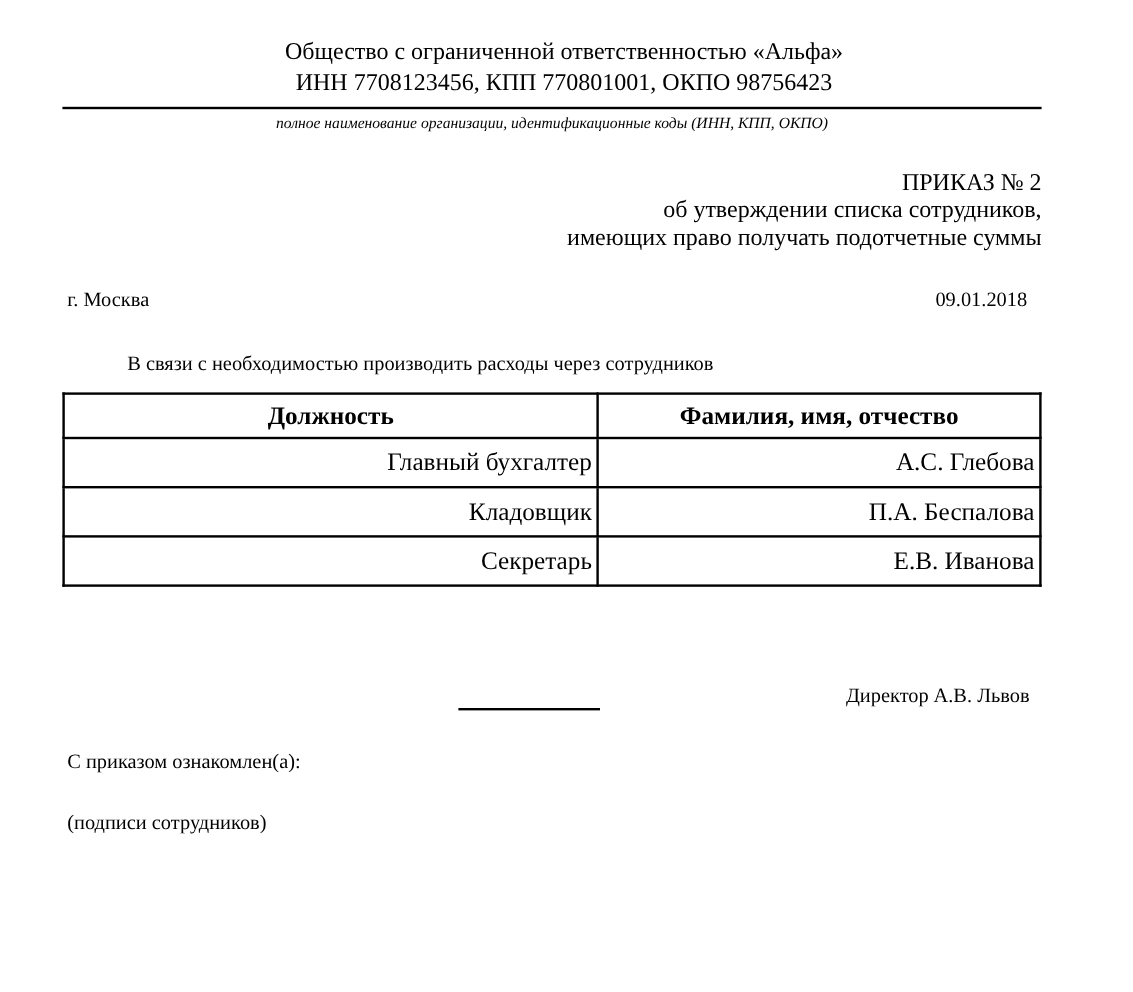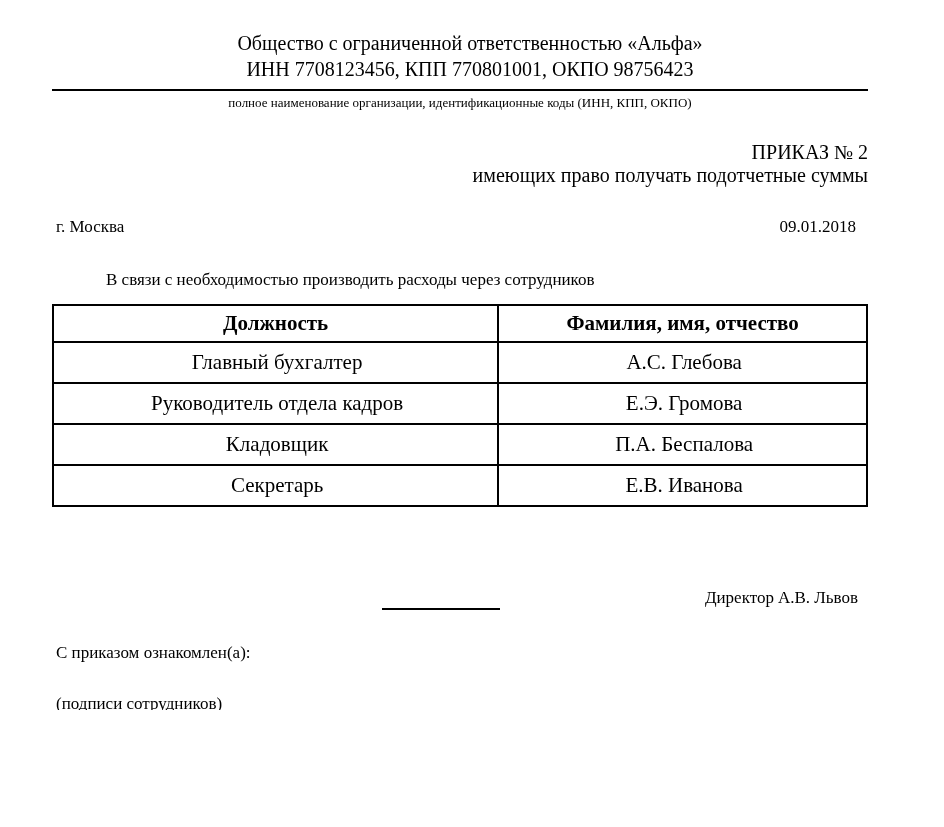--- a/index.html
+++ b/index.html
@@ -28,20 +28,21 @@
   .org-rule {
     border: none;
     border-top: 2px solid #000000;
     margin: 7px 0 0 0;
   }
   .org-caption {
     text-align: center;
     font-size: 13px;
     line-height: 15px;
     margin-top: 4px;
+    font-style: italic;
   }
   .doc-title {
     text-align: right;
     font-size: 20px;
     line-height: 23px;
     margin-top: 31px;
   }
   .meta-row {
     display: flex;
     justify-content: space-between;
@@ -75,21 +76,21 @@
   table.emp th {
     font-weight: bold;
     text-align: center;
     height: 31px;
     padding: 2px 4px;
   }
   table.emp td {
     height: 35px;
     padding: 2px 4px 2px 7px;
     vertical-align: middle;
-    text-align: center;
+    text-align: right;
   }
   table.emp col.c1 { width: 54.7%; }
   table.emp col.c2 { width: 45.3%; }
   .sign-row {
     position: relative;
     display: flex;
     justify-content: flex-end;
     margin-top: 80px;
     padding-right: 10px;
   }
@@ -115,20 +116,21 @@
     <div>Общество с ограниченной ответственностью «Альфа»</div>
     <div>ИНН 7708123456, КПП 770801001, ОКПО 98756423</div>
   </div>
 
   <hr class="org-rule">
 
   <div class="org-caption">полное наименование организации, идентификационные коды (ИНН, КПП, ОКПО)</div>
 
   <div class="doc-title">
     <div>ПРИКАЗ № 2</div>
+    <div>об утверждении списка сотрудников,</div>
     <div>имеющих право получать подотчетные суммы</div>
   </div>
 
   <div class="meta-row">
     <span>г. Москва</span>
     <span>09.01.2018</span>
   </div>
 
   <p class="para intro">В связи с необходимостью производить расходы через сотрудников</p>
 
@@ -144,24 +146,20 @@
         <th>Должность</th>
         <th>Фамилия, имя, отчество</th>
       </tr>
     </thead>
     <tbody>
       <tr>
         <td>Главный бухгалтер</td>
         <td>А.С. Глебова</td>
       </tr>
       <tr>
-        <td>Руководитель отдела кадров</td>
-        <td>Е.Э. Громова</td>
-      </tr>
-      <tr>
         <td>Кладовщик</td>
         <td>П.А. Беспалова</td>
       </tr>
       <tr>
         <td>Секретарь</td>
         <td>Е.В. Иванова</td>
       </tr>
     </tbody>
   </table>
 

